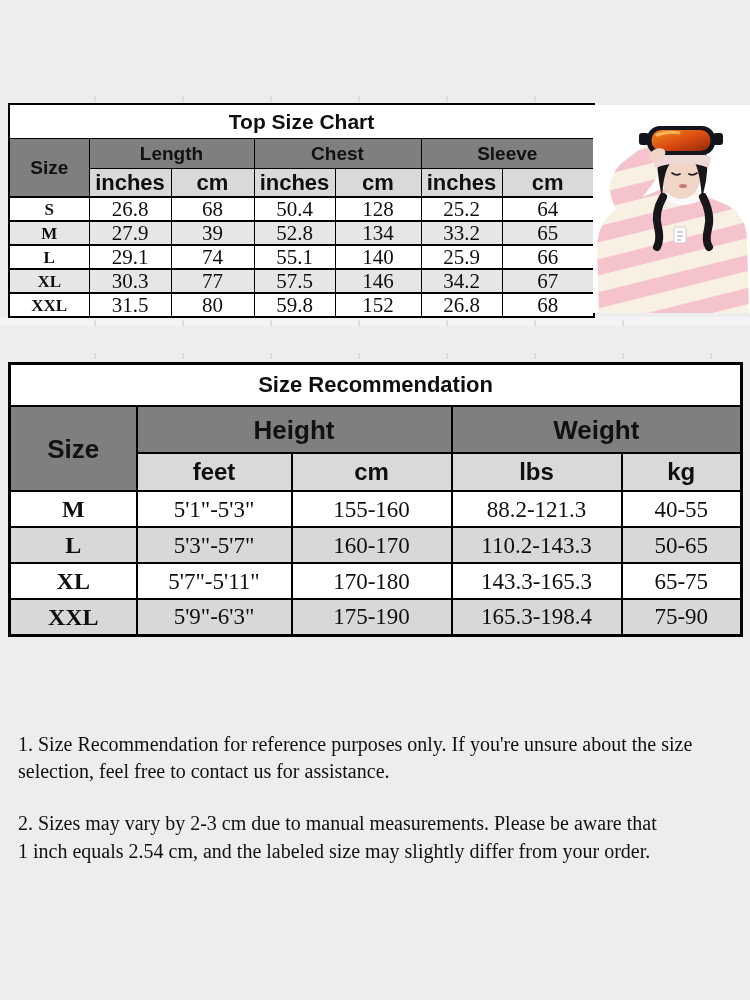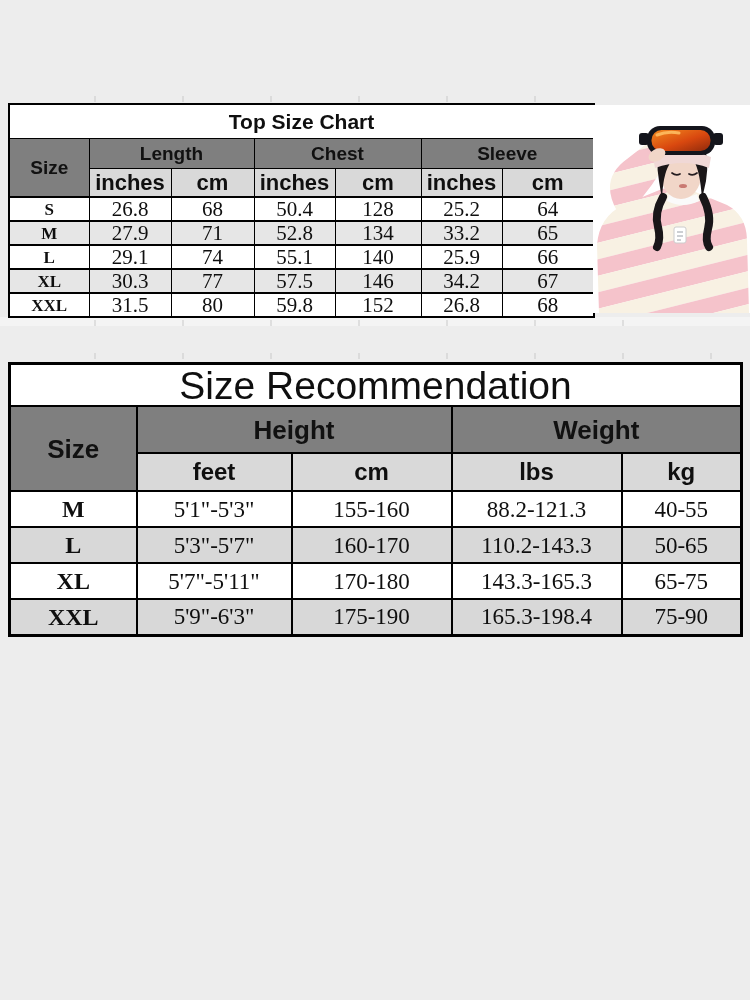--- a/index.html
+++ b/index.html
@@ -22,21 +22,21 @@
   .t1 .unit-row th{height:27px;background:#d9d9d9;font-size:22px;font-weight:700;}
   .t1 .size-head{background:#7f7f7f;font-size:20px;font-weight:700;}
   .t1 tbody tr{height:24px;background:#fff;}
   .t1 tbody tr.alt{background:#e6e6e6;}
   .t1 tbody th{font-family:"Liberation Serif",serif;font-weight:700;font-size:17px;border-top-width:2px;}
   .t1 tbody td{font-family:"Liberation Serif",serif;font-size:21px;border-top-width:2px;}
 
   
   .t2{left:8px;top:362px;width:732px;border:3px solid #000;}
   .t2 th,.t2 td{border:2px solid #000;}
-  .t2 .title-row th{height:40px;background:#fff;font-size:39px;font-weight:400;}
+  .t2 .title-row th{height:40px;background:#fff;font-size:22px;font-weight:700;}
   .t2 .group-row th{height:45px;background:#7f7f7f;font-size:26px;font-weight:700;color:#111;}
   .t2 .unit-row th{height:36px;background:#d9d9d9;font-size:24px;font-weight:700;}
   .t2 .size-head{background:#7f7f7f;font-size:26px;font-weight:700;}
   .t2 tbody tr{height:36px;background:#fff;}
   .t2 tbody tr.alt{background:#d8d8d8;}
   .t2 tbody th{font-family:"Liberation Serif",serif;font-weight:700;font-size:24px;}
   .t2 tbody td{font-family:"Liberation Serif",serif;font-size:23px;}
 
   
   .photo{position:absolute;left:593px;top:105px;width:157px;height:208px;background:#fff;}
@@ -92,21 +92,21 @@
         <td>26.8</td>
         <td>68</td>
         <td>50.4</td>
         <td>128</td>
         <td>25.2</td>
         <td>64</td>
       </tr>
       <tr class="alt">
         <th>M</th>
         <td>27.9</td>
-        <td>71</td>
+        <td>39</td>
         <td>52.8</td>
         <td>134</td>
         <td>33.2</td>
         <td>65</td>
       </tr>
       <tr>
         <th>L</th>
         <td>29.1</td>
         <td>74</td>
         <td>55.1</td>
@@ -236,15 +236,19 @@
         <th>XXL</th>
         <td>5'9"-6'3"</td>
         <td>175-190</td>
         <td>165.3-198.4</td>
         <td>75-90</td>
       </tr>
     </tbody>
   </table>
 
   <div class="note">
+    <p class="note-para">1. Size Recommendation for reference purposes only. If you're unsure about the size
+selection, feel free to contact us for assistance.</p>
+    <p class="note-para">2. Sizes may vary by 2-3 cm due to manual measurements. Please be aware that
+1 inch equals 2.54 cm, and the labeled size may slightly differ from your order.</p>
   </div>
 
 </div>
 
 </body></html>

